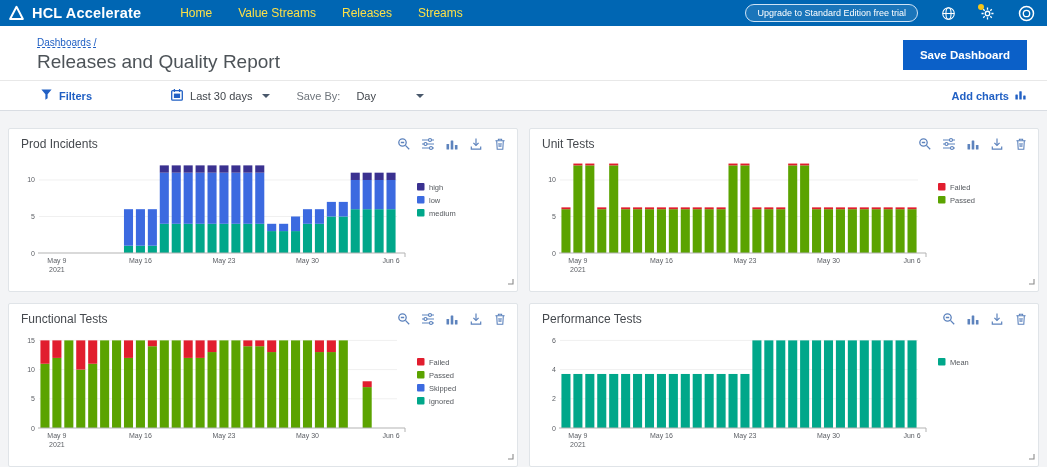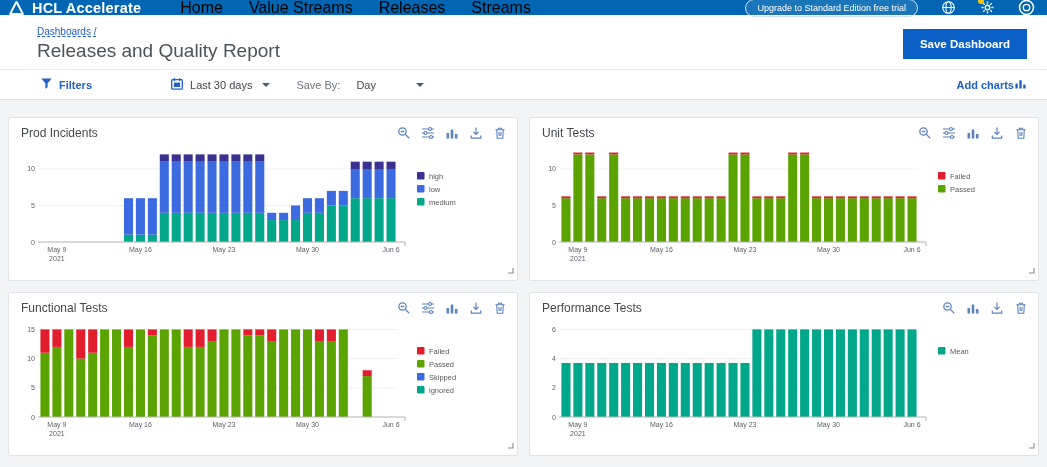--- a/index.html
+++ b/index.html
@@ -1,24 +1,24 @@
 <!DOCTYPE html>
 <html><head>
 <meta charset="utf-8">
 <style>
   * { margin:0; padding:0; box-sizing:border-box; }
   html,body { width:1047px; height:467px; overflow:hidden;
     font-family:"Liberation Sans", sans-serif; background:#f3f4f6; }
 
   
-  .navbar { height:15px; background:#0066b3; display:flex; align-items:center;
+  .navbar { height:26px; background:#0066b3; display:flex; align-items:center;
     padding:0 12px 0 8px; color:#fff; }
   .brand { display:flex; align-items:center; gap:7px; margin-right:26px; }
   .brand-name { font-size:14.5px; font-weight:600; letter-spacing:.2px; color:#fff; }
-  .nav-link { color:#000000; font-size:16px; padding:0 13px; line-height:27px;
+  .nav-link { color:#fde047; font-size:12px; padding:0 13px; line-height:27px;
     text-decoration:none; cursor:pointer; white-space:nowrap; }
   .nav-right { margin-left:auto; display:flex; align-items:center; gap:22px; }
   .upgrade-pill { font-size:9px; color:#fff; background:rgba(255,255,255,.10);
     border:1px solid #cfe3f5; border-radius:10px; padding:3px 11px; cursor:pointer;
     white-space:nowrap; }
   .nav-icon { width:17px; height:17px; color:#fff; cursor:pointer; position:relative;
     display:inline-flex; align-items:center; justify-content:center; }
   .notif-dot { position:absolute; top:-1px; left:-1px; width:6px; height:6px;
     border-radius:50%; background:#f5c518; }
 
@@ -35,21 +35,21 @@
   
   .filterbar { background:#fff; height:30px; display:flex; align-items:center;
     padding:0 20px 0 40px; border-bottom:1px solid #d9dde3; }
   .f-item { display:flex; align-items:center; gap:6px; font-size:11px; cursor:pointer; }
   .f-blue { color:#2160c4; font-weight:bold; }
   .f-dark { color:#41464c; }
   .f-gray { color:#6f757c; cursor:default; }
   .caret { width:0; height:0; border-left:4px solid transparent;
     border-right:4px solid transparent; border-top:4px solid #49586b; margin-left:4px; }
   .sp1 { width:78px; } .sp2 { width:26px; } .sp3 { width:16px; } .sp4 { width:24px; }
-  .add-charts { margin-left:auto; display:flex; align-items:center; 
+  .add-charts { margin-left:auto; display:flex; align-items:center; gap:5px;
     color:#2160c4; font-size:11px; font-weight:bold; cursor:pointer; }
 
   
   .grid { padding:17px 8px 0 8px; display:grid; grid-template-columns:1fr 1fr;
     gap:11px; }
   .card { background:#fff; border:1px solid #e0e4e8; border-radius:2px;
     height:164px; position:relative; overflow:hidden; }
   .card-head { display:flex; align-items:center; padding:7px 10px 2px 12px;gap:12px; }
   .card-title { font-size:12px; color:#45494e; }
   .card-icons { margin-left:auto; display:flex; align-items:center; gap:9px; }

